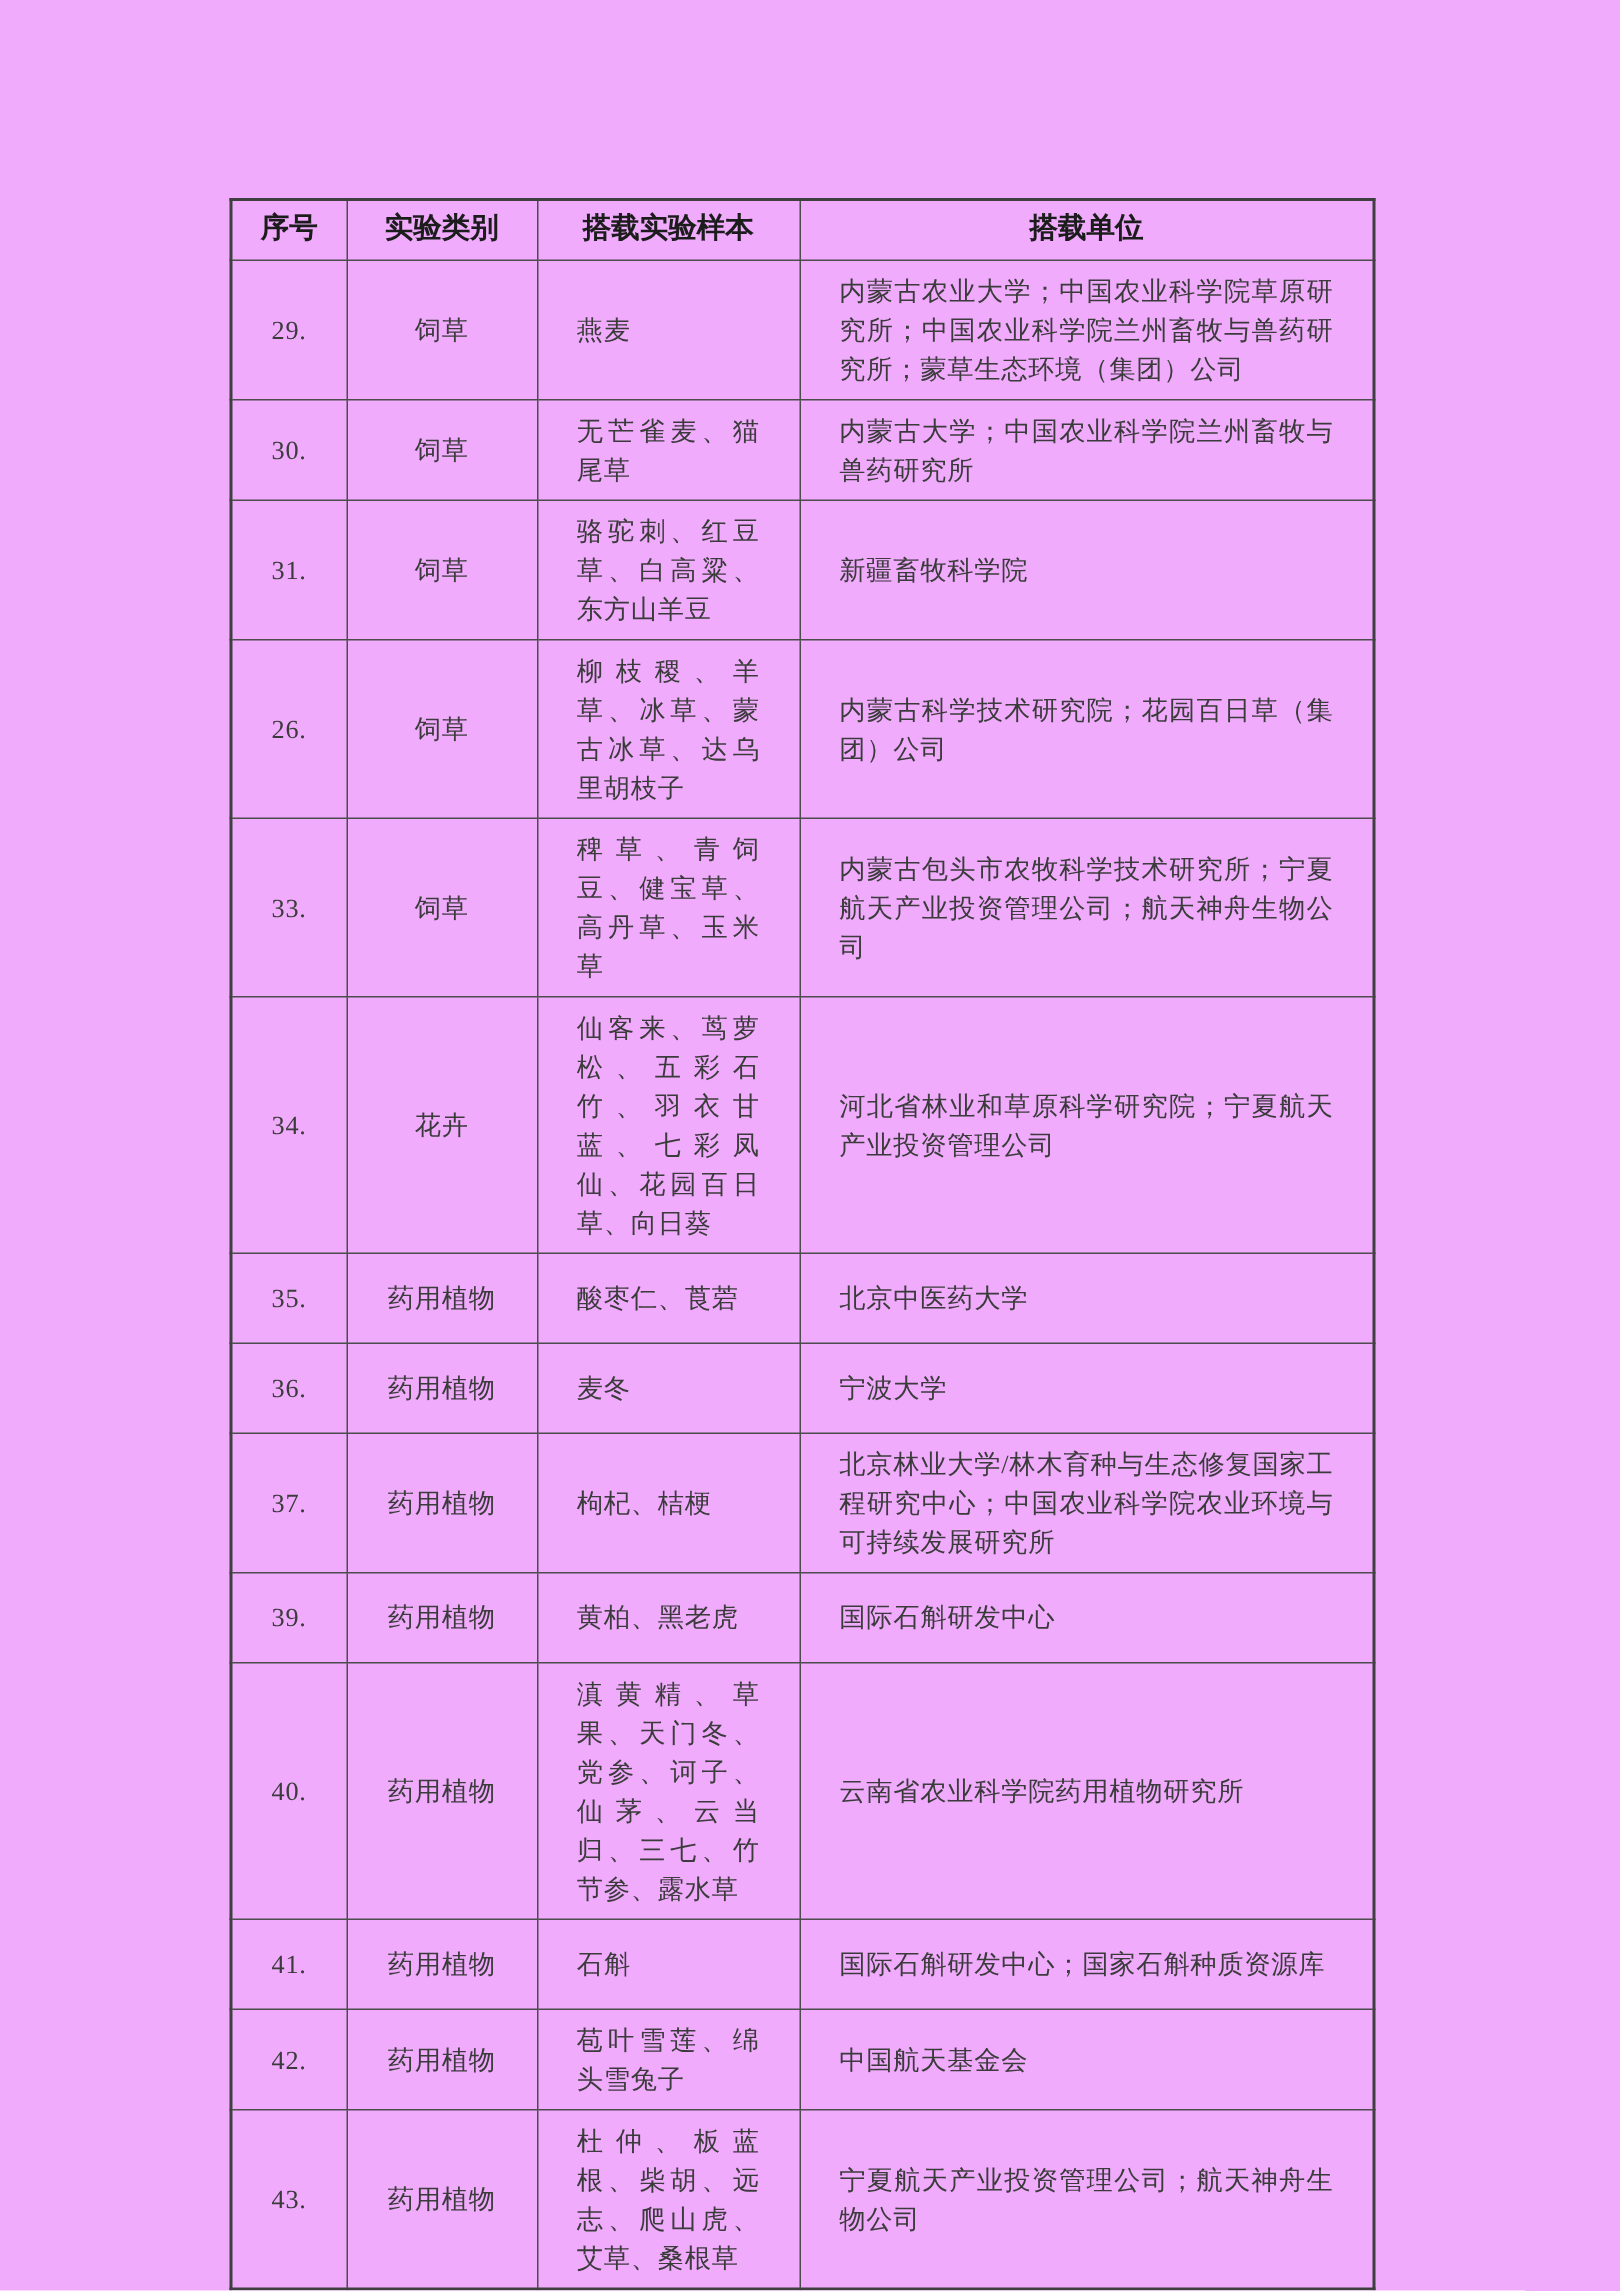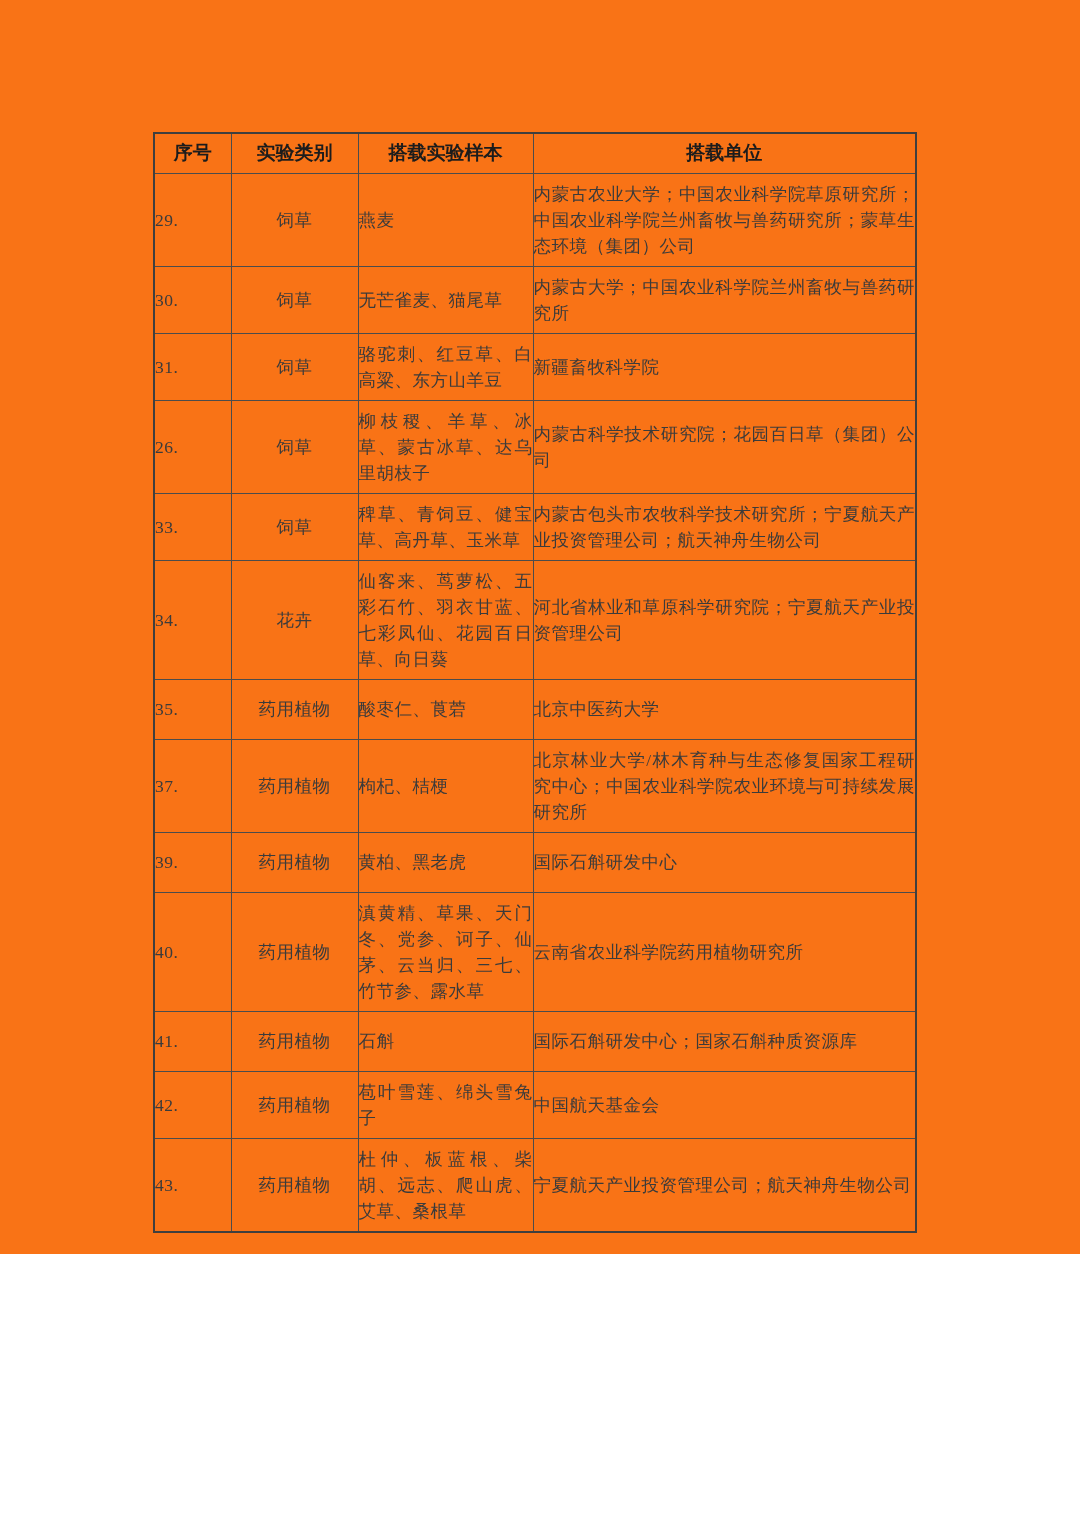--- a/index.html
+++ b/index.html
@@ -1,22 +1,22 @@
 <!DOCTYPE html>
 <html><head>
 <meta charset="utf-8">
 <style>
   * { box-sizing: border-box; }
   html, body { margin: 0; padding: 0; background: #ffffff; }
   body { font-family: "Liberation Serif", "DejaVu Serif", serif; }
   .page {
     width: 1080px;
-    height: 1254px;
+    height: 1527px;
     position: relative;
-    background: #f97316;
+    background: #f0abfc;
     margin: 0 auto;
     overflow: hidden;
   }
   table.data-table {
     position: absolute;
     left: 153px;
     top: 132px;
     width: 762px;
     border-collapse: collapse;
     table-layout: fixed;
@@ -32,21 +32,21 @@
     font-size: 19px;
     height: 40px;
     text-align: center;
     padding: 4px 6px;
     line-height: 24px;
   }
   td {
     font-size: 17.5px;
     line-height: 26px;
     height: 60px; 
-    padding: 7px 0;
+    padding: 7px 26px;
     vertical-align: middle;
     letter-spacing: 0.5px;
   }
   .col-no    { width: 77px; }
   .col-cat   { width: 127px; }
   .col-sample{ width: 175px; }
   .col-unit  { width: 383px; }
   td.cell-no { text-align: left; }
   td.cell-cat { text-align: center; }
   td.cell-sample, td.cell-unit {
@@ -110,20 +110,26 @@
       <td class="cell-sample">仙客来、茑萝松、五彩石竹、羽衣甘蓝、七彩凤仙、花园百日草、向日葵</td>
       <td class="cell-unit">河北省林业和草原科学研究院；宁夏航天产业投资管理公司</td>
     </tr>
         <tr>
       <td class="cell-no">35.</td>
       <td class="cell-cat">药用植物</td>
       <td class="cell-sample">酸枣仁、莨菪</td>
       <td class="cell-unit">北京中医药大学</td>
     </tr>
         <tr>
+      <td class="cell-no">36.</td>
+      <td class="cell-cat">药用植物</td>
+      <td class="cell-sample">麦冬</td>
+      <td class="cell-unit">宁波大学</td>
+    </tr>
+        <tr>
       <td class="cell-no">37.</td>
       <td class="cell-cat">药用植物</td>
       <td class="cell-sample">枸杞、桔梗</td>
       <td class="cell-unit">北京林业大学/林木育种与生态修复国家工程研究中心；中国农业科学院农业环境与可持续发展研究所</td>
     </tr>
         <tr>
       <td class="cell-no">39.</td>
       <td class="cell-cat">药用植物</td>
       <td class="cell-sample">黄柏、黑老虎</td>
       <td class="cell-unit">国际石斛研发中心</td>

